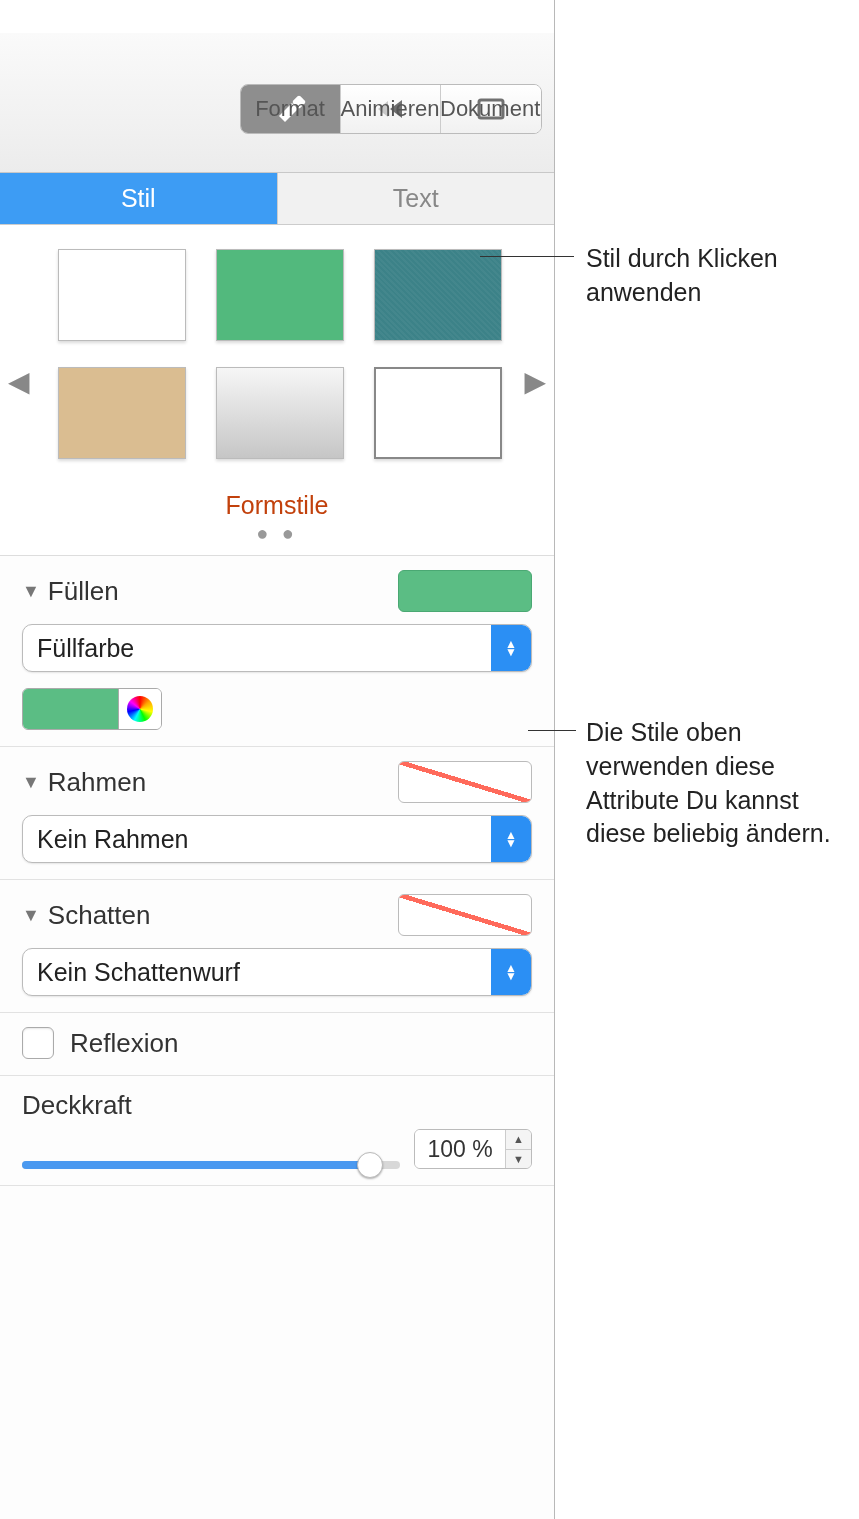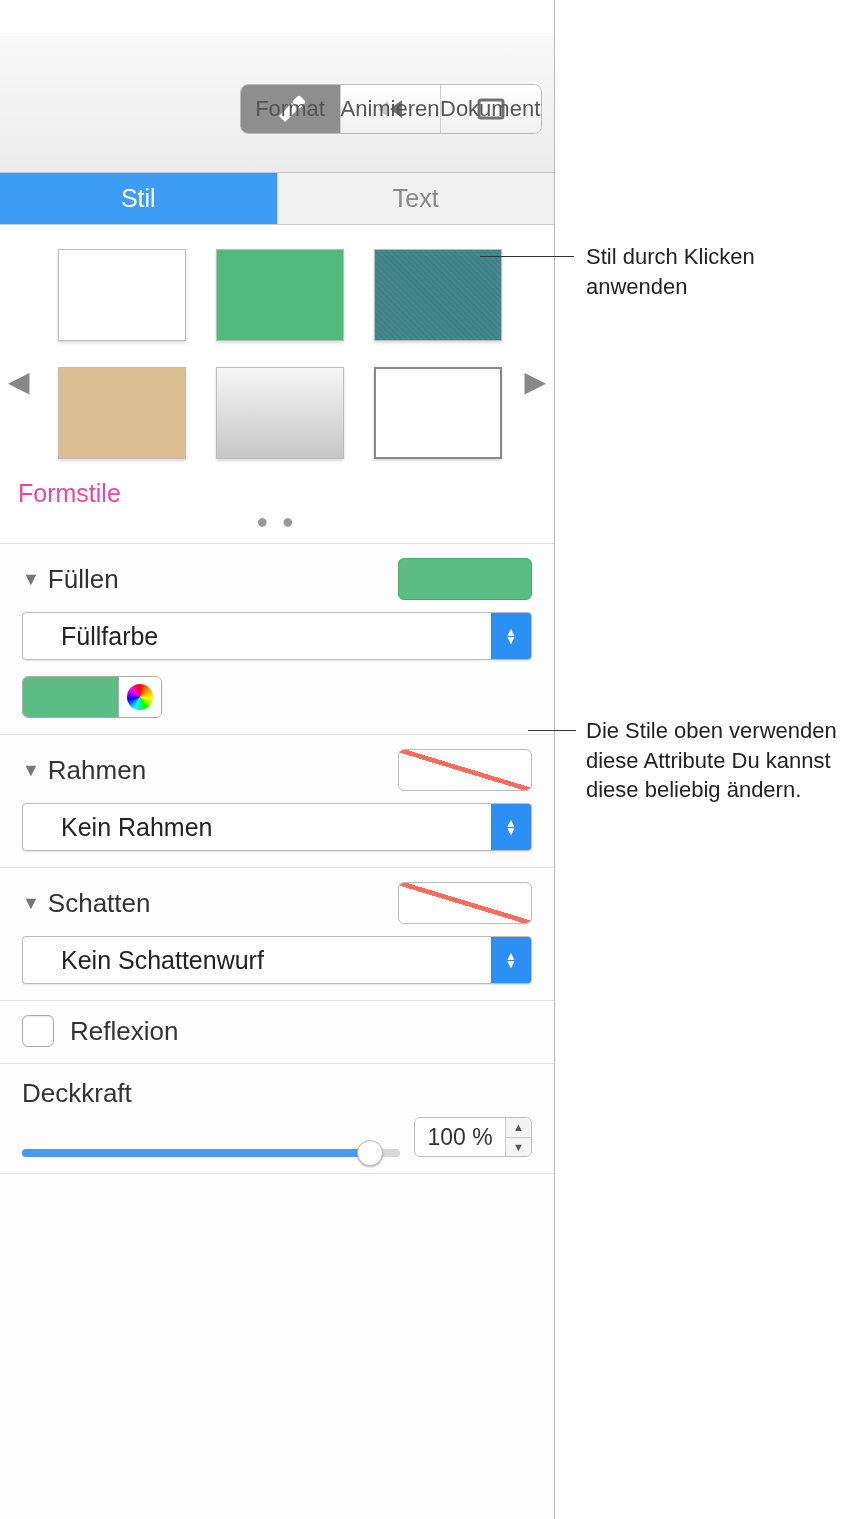--- a/index.html
+++ b/index.html
@@ -118,22 +118,23 @@
   .nav-arrow {
     position: absolute;
     top: 140px;
     font-size: 28px;
     color: #888;
     user-select: none;
   }
   .nav-left { left: 8px; }
   .nav-right { right: 8px; }
   .styles-caption {
-    margin-top: 20px;
-    color: #ec4899;
+    text-align: center;
+    margin-top: 32px;
+    color: #c2410c;
     font-size: 25px;
   }
   .dots { text-align: center; color: #999; font-size: 20px; letter-spacing: 4px; margin-top:2px;}
 
   
   .sections { background: #fdfdfd; flex:1; }
   .section {
     padding: 14px 22px 16px 22px;
     border-bottom: 1px solid #e2e2e2;
   }
@@ -161,26 +162,25 @@
   .sec-preview.green { background: #5bbd84; border-color:#4aa873;}
   .sec-preview.none::before {
     content:'';
     position:absolute;
     left:0;right:0;top:0;bottom:0;
     background: linear-gradient(to top right, transparent 47%, #ff6a5b 47%, #ff6a5b 53%, transparent 53%);
   }
   .combo {
     display:flex;
     border:1px solid #bbb;
-    border-radius:4px;
+    border-radius:10px;
     overflow:hidden;
     height: 48px;
     background:#fff;
     box-shadow: 0 1px 2px rgba(0,0,0,0.1);
-    padding-left: 24px;
   }
   .combo-label {
     flex:1;
     padding: 0 14px;
     display:flex;
     align-items:center;
     font-size: 25px;
     color:#222;
   }
   .combo-arrows {
@@ -248,21 +248,21 @@
     width:26px; display:flex; flex-direction:column;
     border-left:1px solid #ccc; background:#f4f4f4;
     font-size:11px; color:#555;
   }
   .stepper div {flex:1; display:flex;align-items:center;justify-content:center;}
   .stepper div:first-child{border-bottom:1px solid #ccc;}
 
   
   .callout {
     position:absolute;
-    font-size:22px;
+    font-size:25px;
     color:#222;
     line-height:1.35;
   }
   .callout .line {
     position:absolute;
     height:1px;
     background:#333;
   }
 </style>
 </head>

